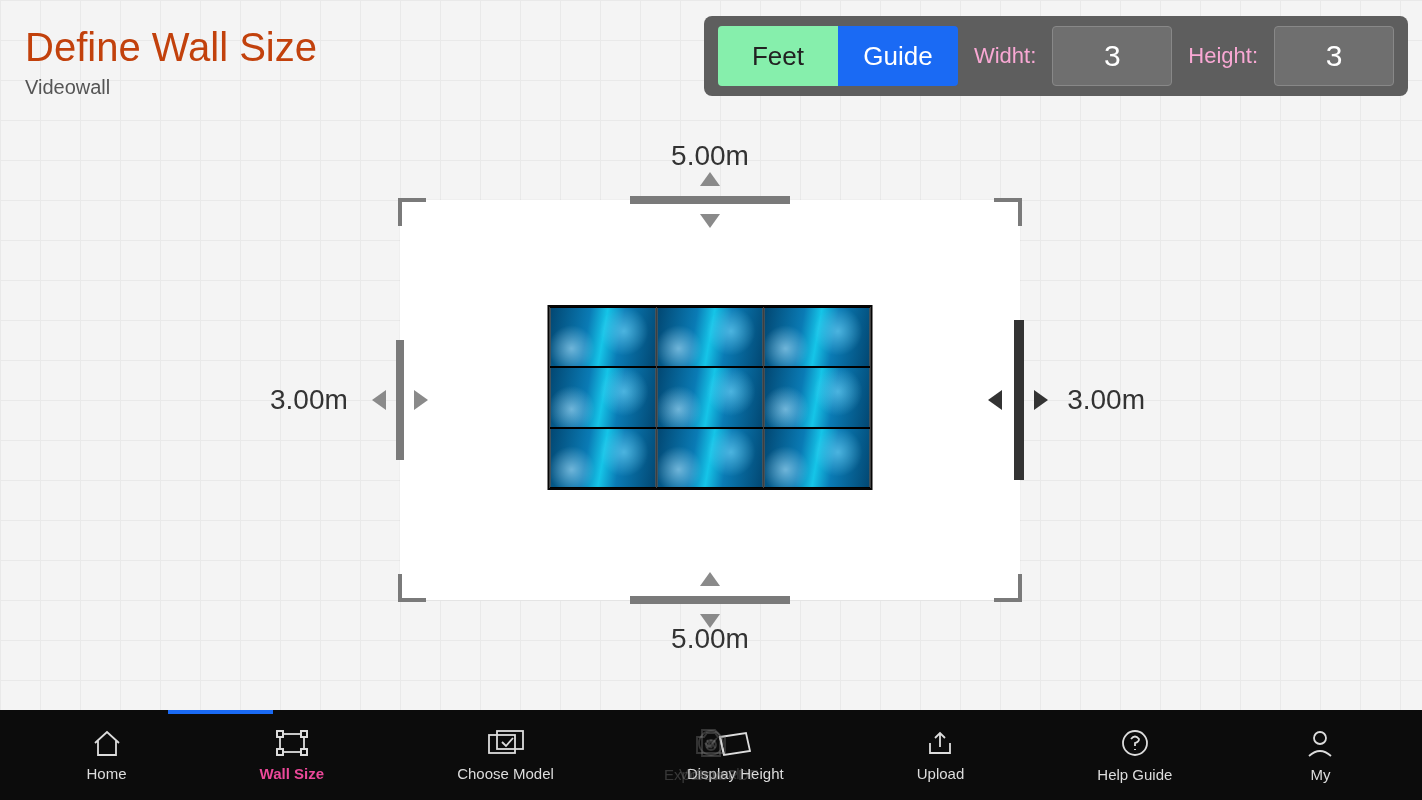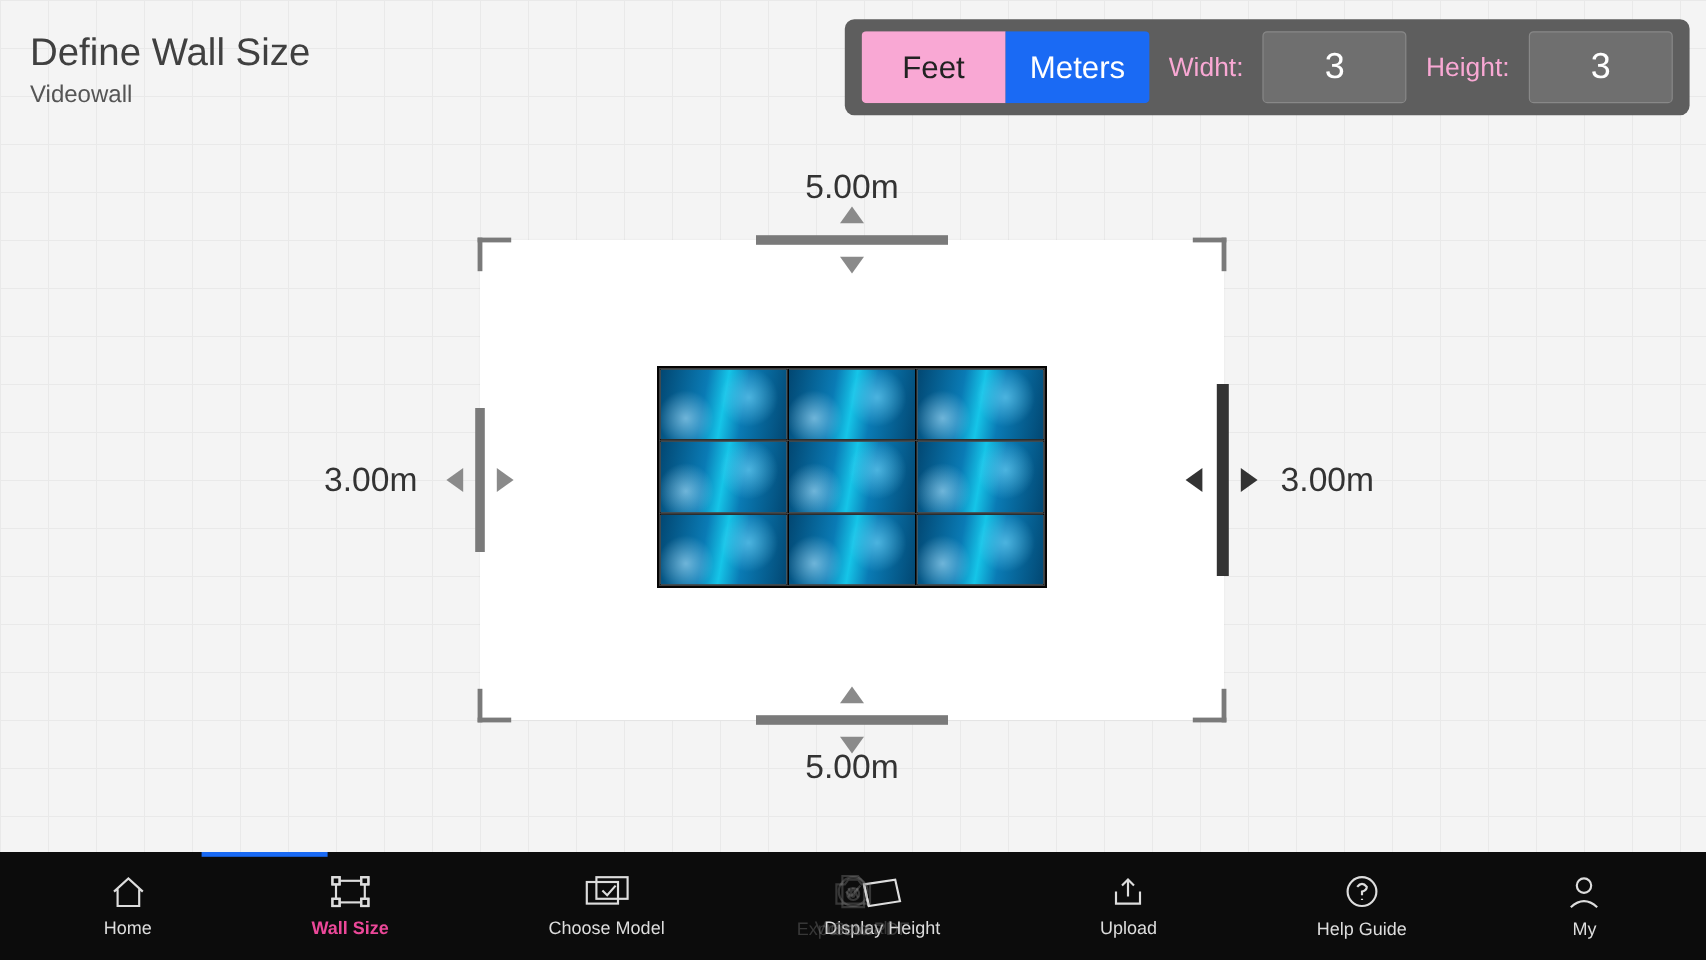--- a/index.html
+++ b/index.html
@@ -8,36 +8,36 @@
     background: #f4f4f4;
     background-image:
       linear-gradient(#e9e9e9 1px, transparent 1px),
       linear-gradient(90deg, #e9e9e9 1px, transparent 1px);
     background-size: 40px 40px;
     position: relative;
   }
 
   
   .title-block { position: absolute; left: 25px; top: 25px; }
-  .title { font-size: 32px; font-weight: 400; color: #404040; }
+  .title { font-size: 40px; font-weight: 400; color: #c2410c; }
   .subtitle { font-size: 20px; color: #555; margin-top: 6px; }
 
   
   .control-panel {
     position: absolute; right: 14px; top: 16px;
     display: flex; align-items: center; gap: 16px;
     background: #5e5e5e; padding: 10px 14px; border-radius: 8px;
     height: 80px;
   }
   .unit-toggle { display: flex; height: 60px; border-radius: 4px; overflow: hidden; }
   .unit-btn {
     width: 120px; display: flex; align-items: center; justify-content: center;
     font-size: 26px; cursor: pointer; user-select: none;
   }
-  .unit-feet { background: #f9a8d4; color: #222; }
+  .unit-feet { background: #86efac; color: #222; }
   .unit-meters { background: #1a6af4; color: #fff; }
   .dim-label { color: #f9a8d4; font-size: 22px; }
   .dim-input {
     width: 120px; height: 60px; background: #6f6f6f; border-radius: 4px;
     color: #fff; font-size: 30px; display: flex; align-items: center; justify-content: center;
     border: 1px solid #888;
   }
 
   
   .canvas-wrap {
@@ -122,21 +122,21 @@
 <body>
 
 <div class="title-block">
   <div class="title">Define Wall Size</div>
   <div class="subtitle">Videowall</div>
 </div>
 
 <div class="control-panel">
   <div class="unit-toggle">
     <div class="unit-btn unit-feet">Feet</div>
-    <div class="unit-btn unit-meters">Meters</div>
+    <div class="unit-btn unit-meters">Guide</div>
   </div>
   <div class="dim-label">Widht:</div>
   <div class="dim-input">3</div>
   <div class="dim-label">Height:</div>
   <div class="dim-input">3</div>
 </div>
 
 <div class="canvas-wrap">
   <div class="wall">
     <div class="corner tl"></div>

